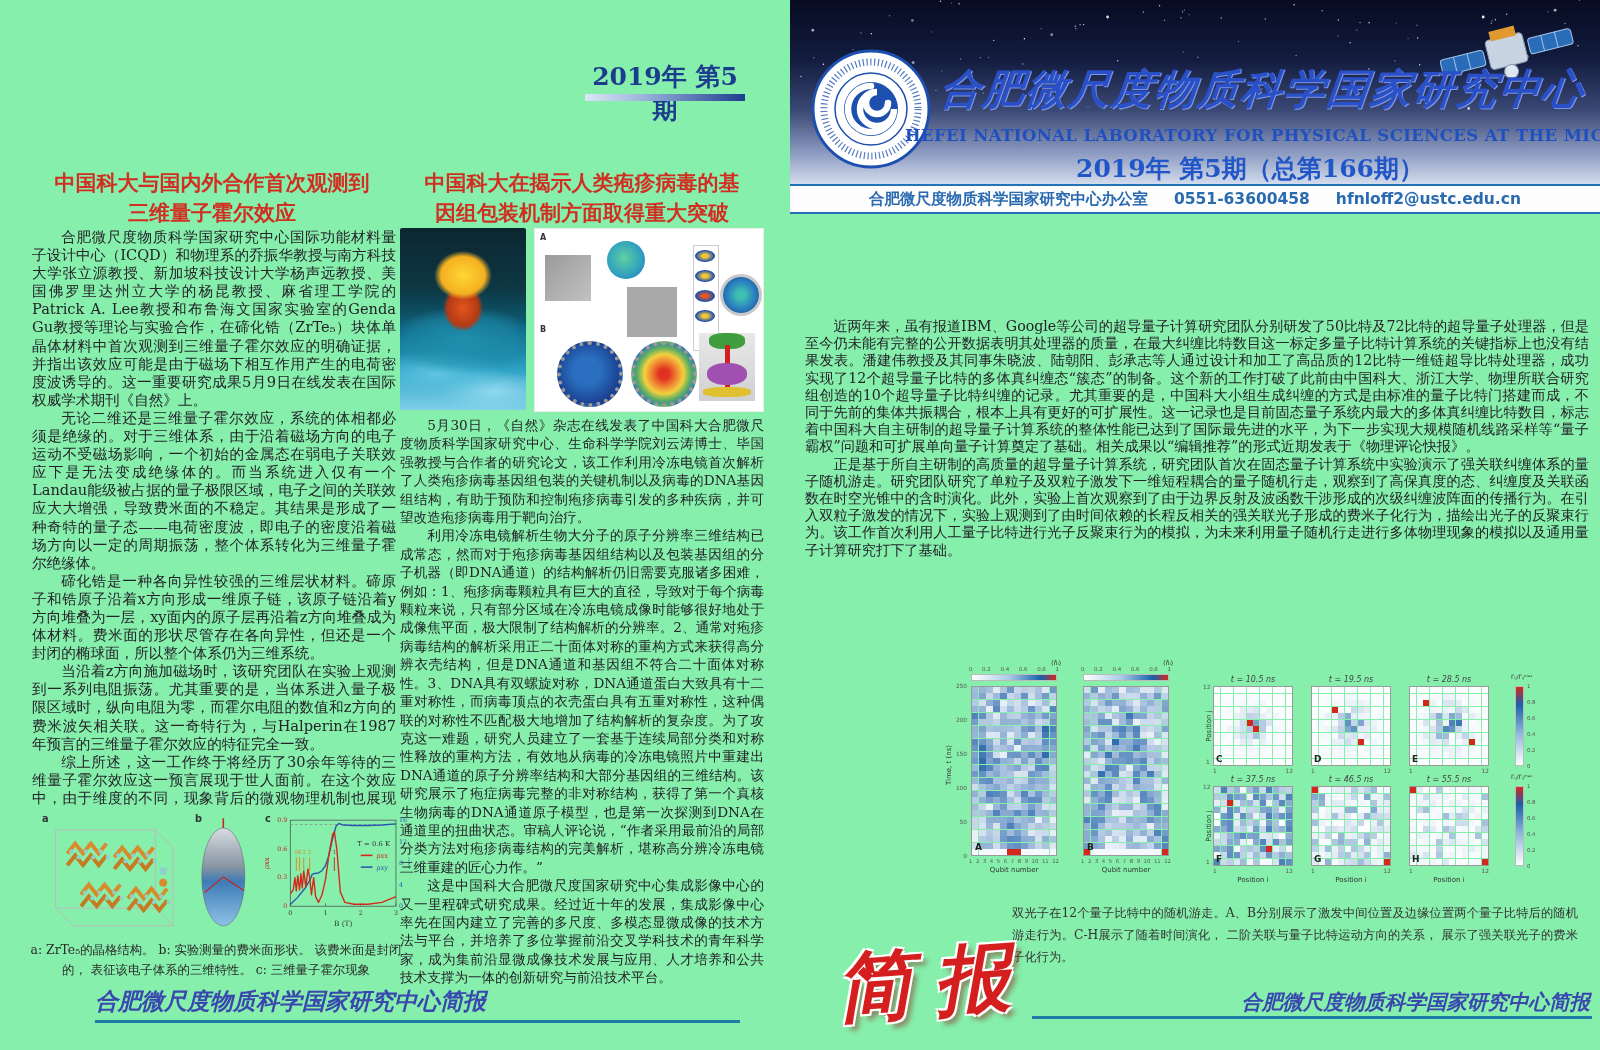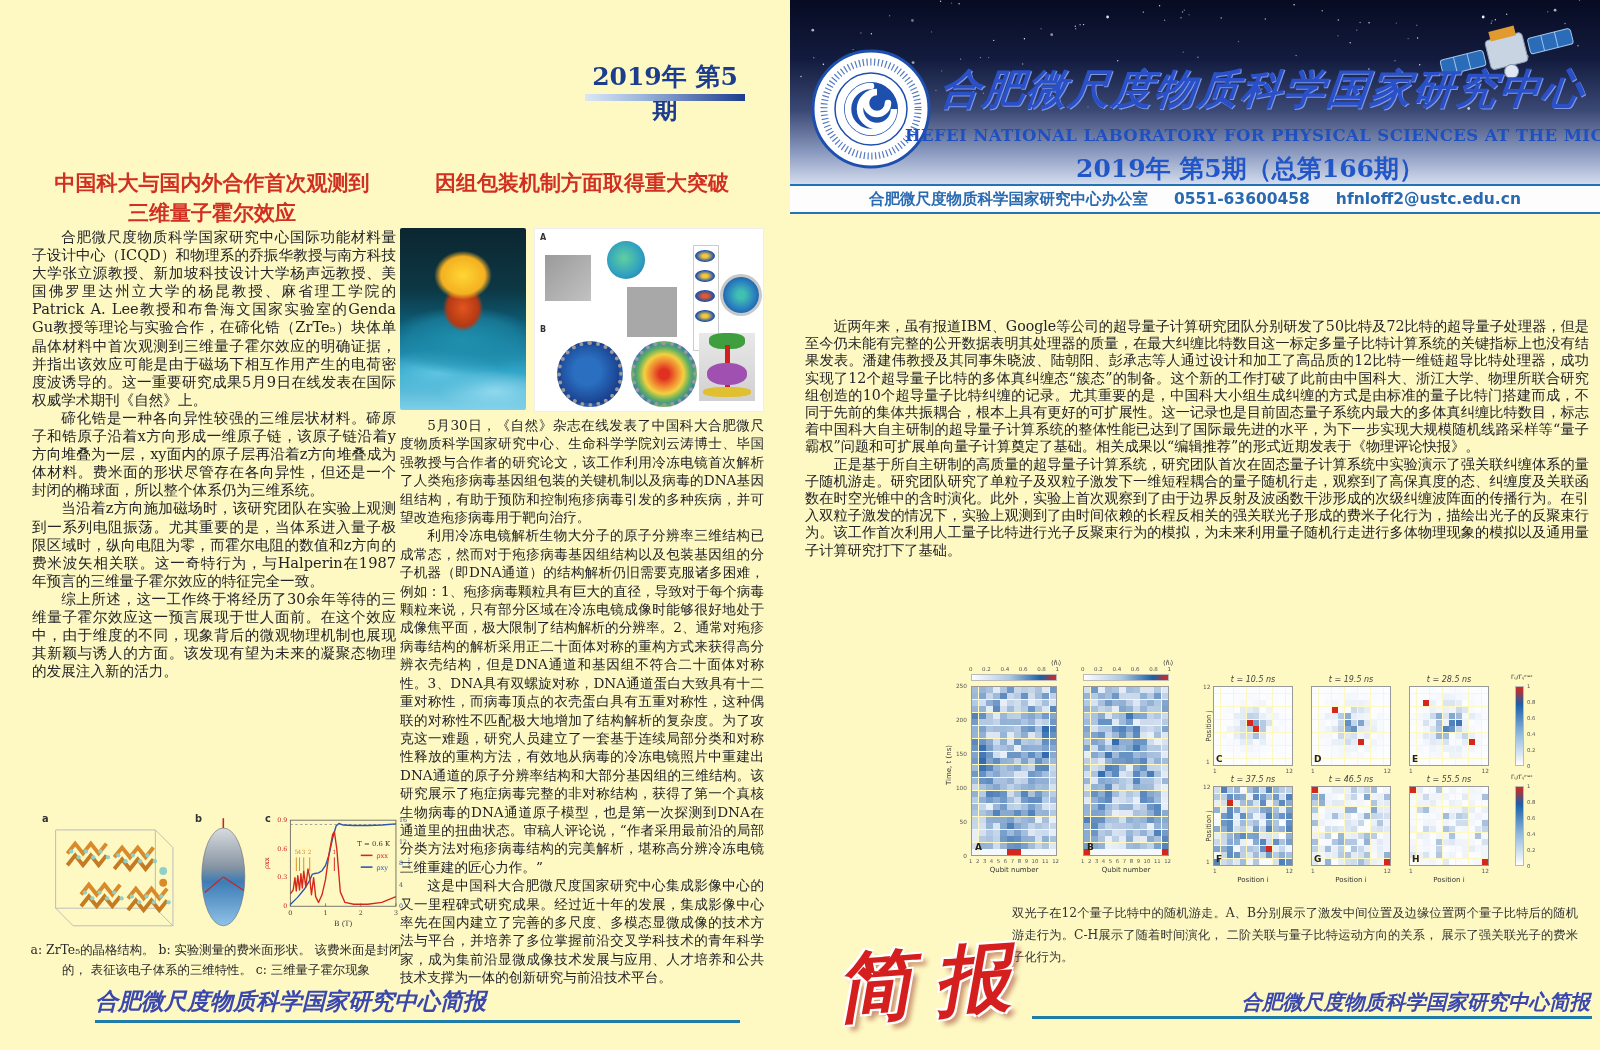--- a/index.html
+++ b/index.html
@@ -1,16 +1,16 @@
 <!DOCTYPE html>
 <html><head>
 <meta charset="utf-8">
 <style>
   html,body{margin:0;padding:0;background:#fff;}
-  #page{position:relative;width:1600px;height:1050px;background:#fef9c3;overflow:hidden;
+  #page{position:relative;width:1600px;height:1050px;background:#86efac;overflow:hidden;
         font-family:"DejaVu Serif","Liberation Serif",serif;color:#222;}
   .abs{position:absolute;}
   
   .issue-left{left:585px;top:60px;width:160px;font-size:25px;font-weight:bold;color:#1c3c8e;text-align:center;}
   .issue-bar{left:585px;top:94px;width:160px;height:7px;background:linear-gradient(90deg,#dce7f5,#9db6dd 35%,#1c3c8e);}
   .badge{left:30px;top:100px;width:332px;height:52px;border:3px solid #4c7d46;border-radius:28px;
          display:flex;align-items:center;background:#fff;}
   .badge-text{font-family:"DejaVu Sans","Liberation Sans",sans-serif;font-size:29px;font-weight:bold;
               color:#23408f;letter-spacing:7px;margin-left:16px;text-shadow:0 3px 3px rgba(120,130,150,.35);}
   .art-title{color:#d02f22;font-family:"DejaVu Sans","Liberation Sans",sans-serif;font-weight:bold;
@@ -72,20 +72,21 @@
   <div class="abs issue-bar"></div>
 
 
   <div class="abs art-title" style="left:28px;top:168px;width:368px;">
     <div>中国科大与国内外合作首次观测到</div>
     <div>三维量子霍尔效应</div>
   </div>
 
   <div class="abs body-col bodyL">
       <p>合肥微尺度物质科学国家研究中心国际功能材料量子设计中心（ICQD）和物理系的乔振华教授与南方科技大学张立源教授、新加坡科技设计大学杨声远教授、美国佛罗里达州立大学的杨昆教授、麻省理工学院的Patrick A. Lee教授和布鲁海文国家实验室的Genda Gu教授等理论与实验合作，在碲化锆（ZrTe₅）块体单晶体材料中首次观测到三维量子霍尔效应的明确证据，并指出该效应可能是由于磁场下相互作用产生的电荷密度波诱导的。这一重要研究成果5月9日在线发表在国际权威学术期刊《自然》上。</p>
+      <p>无论二维还是三维量子霍尔效应，系统的体相都必须是绝缘的。对于三维体系，由于沿着磁场方向的电子运动不受磁场影响，一个初始的金属态在弱电子关联效应下是无法变成绝缘体的。而当系统进入仅有一个Landau能级被占据的量子极限区域，电子之间的关联效应大大增强，导致费米面的不稳定。其结果是形成了一种奇特的量子态——电荷密度波，即电子的密度沿着磁场方向以一定的周期振荡，整个体系转化为三维量子霍尔绝缘体。</p>
       <p>碲化锆是一种各向异性较强的三维层状材料。碲原子和锆原子沿着x方向形成一维原子链，该原子链沿着y方向堆叠为一层，xy面内的原子层再沿着z方向堆叠成为体材料。费米面的形状尽管存在各向异性，但还是一个封闭的椭球面，所以整个体系仍为三维系统。</p>
       <p>当沿着z方向施加磁场时，该研究团队在实验上观测到一系列电阻振荡。尤其重要的是，当体系进入量子极限区域时，纵向电阻为零，而霍尔电阻的数值和z方向的费米波矢相关联。这一奇特行为，与Halperin在1987年预言的三维量子霍尔效应的特征完全一致。</p>
       <p>综上所述，这一工作终于将经历了30余年等待的三维量子霍尔效应这一预言展现于世人面前。在这个效应中，由于维度的不同，现象背后的微观物理机制也展现其新颖与诱人的方面。该发现有望为未来的凝聚态物理的发展注入新的活力。</p>
     </div>
 
   <div class="abs fig1">
     <svg width="150" height="126" viewBox="0 0 150 126">
       <text x="4" y="12" font-size="10" font-weight="bold" font-family="DejaVu Sans" fill="#333">a</text>
       <path d="M18 20 L120 20 L138 38 L138 118 L36 118 L18 100 Z M120 20 L120 100 L138 118 M18 100 L120 100" fill="none" stroke="#bbb" stroke-width="1"></path>
       <g id="cl1">
@@ -182,20 +183,21 @@
         <text x="118" y="61" font-size="7" fill="#2b55b0">ρxy</text>
       </svg>
   </div>
 
   <div class="abs caption" style="left:30px;top:940px;width:372px;">a: ZrTe₅的晶格结构。 b: 实验测量的费米面形状。 该费米面是封闭的， 表征该电子体系的三维特性。 c: 三维量子霍尔现象</div>
 
   <div class="abs footer-text" style="left:95px;top:986px;font-size:23px;">合肥微尺度物质科学国家研究中心简报</div>
   <div class="abs teal-line" style="left:95px;top:1020px;width:645px;"></div>
 
   <div class="abs art-title" style="left:398px;top:168px;width:368px;">
+    <div>中国科大在揭示人类疱疹病毒的基</div>
     <div>因组包装机制方面取得重大突破</div>
   </div>
 
   <div class="abs virus-img"></div>
 
   <div class="abs panel-img">
     <span class="pl" style="left:5px;top:4px;">A</span>
     <div class="abs" style="left:10px;top:26px;width:46px;height:46px;background:linear-gradient(135deg,#9a9a9a,#c2c2c2);"></div>
     <div class="abs" style="left:72px;top:12px;width:38px;height:38px;border-radius:50%;background:radial-gradient(circle at 45% 45%,#5fd0a0,#2f9fc0 60%,#1a6fa0);"></div>
     <div class="abs" style="left:92px;top:58px;width:50px;height:50px;background:#a8a8a8;"></div>

